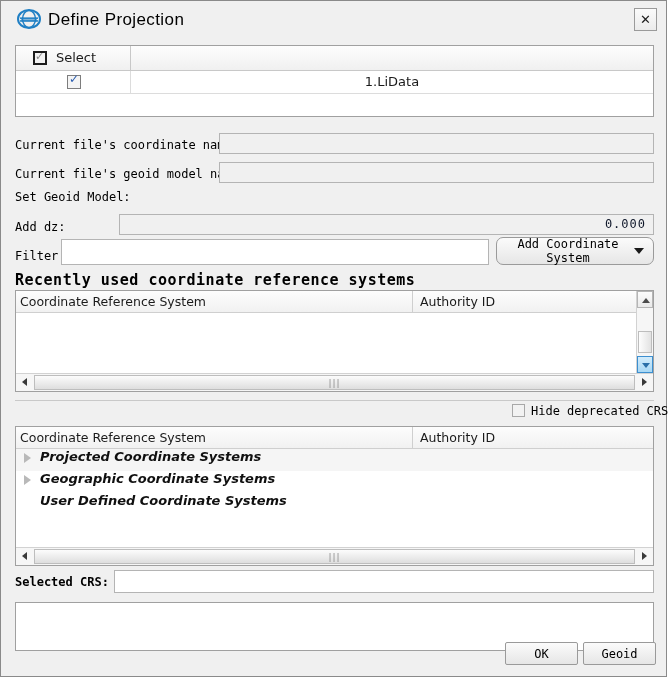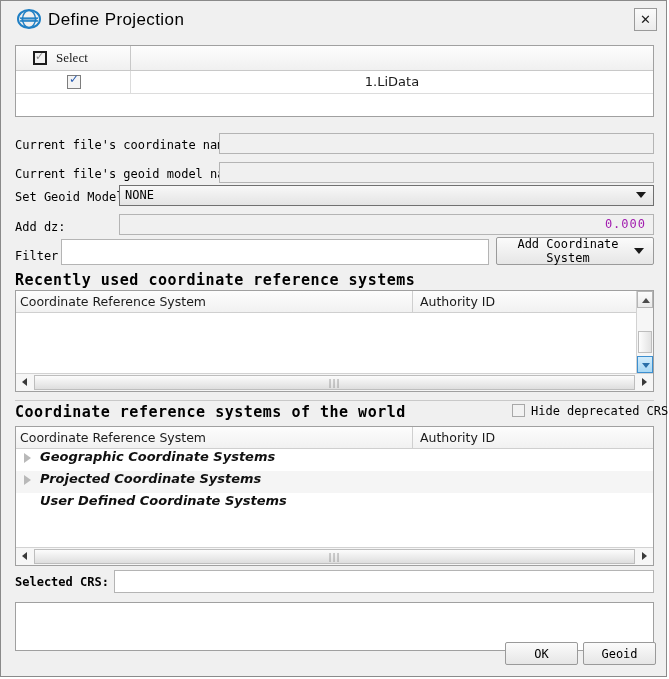--- a/index.html
+++ b/index.html
@@ -105,21 +105,21 @@
     right: 0; height: 100%;
     box-sizing: border-box;
   }
   .ft-head-label {
     position: absolute;
     top: 4px;
     font-family: "DejaVu Sans", "Liberation Sans", sans-serif;
     font-size: 13px;
     color: #1a1a1a;
   }
-  .ft-head-label.sel { left: 40px; font-family: Liberation Serif, serif; }
+  .ft-head-label.sel { left: 40px; }
   .ft-head-label.name { width: 100%; text-align: center; }
 
   .hdr-checkbox {
     position: absolute;
     left: 17px; top: 5px;
     width: 14px; height: 14px;
     background: #f2f2f2;
     border: 2px solid #1c1c1c;
     box-sizing: border-box;
   }
@@ -185,21 +185,21 @@
     background: #f0f0f0;
     border: 1px solid #b4b4b4;
     box-sizing: border-box;
   }
   .finput.white { background: #ffffff; }
   .finput .val {
     position: absolute;
     right: 7px; top: 2px;
     font-family: "DejaVu Sans Mono", "Liberation Mono", monospace;
     font-size: 12px;
-    color: #a21caf;
+    color: #0f172a;
     letter-spacing: 1px;
   }
 
   .combo {
     position: absolute;
     background: linear-gradient(#f8f8f8, #e4e4e4);
     border: 1px solid #707070;
     box-sizing: border-box;
     cursor: pointer;
   }
@@ -485,35 +485,31 @@
   <div class="finput" style="left:218px; top:132px; width:435px; height:21px;">
     <span class="val" style="left:6px; right:auto; color:#333;"></span>
   </div>
 
   <div class="flabel" style="left:14px; top:166px;">Current file's geoid model name:</div>
   <div class="finput" style="left:218px; top:161px; width:435px; height:21px;">
     <span class="val" style="left:6px; right:auto; color:#333;"></span>
   </div>
 
   <div class="flabel" style="left:14px; top:189px;">Set Geoid Model:</div>
-  <div class="combo" style="left:118px; top:184px; width:535px; height:21px;">
-    <span class="cval">NONE</span>
-    <span class="carrow"></span>
-  </div>
 
   <div class="flabel" style="left:14px; top:219px;">Add dz:</div>
   <div class="finput" style="left:118px; top:213px; width:535px; height:21px;">
     <span class="val">0.000</span>
   </div>
 
   <div class="flabel" style="left:14px; top:248px;">Filter</div>
   <div class="finput white" style="left:60px; top:238px; width:428px; height:26px;">
     <span class="val" style="left:6px; right:auto; color:#333; top:5px;"></span>
   </div>
-  <div class="btn addcs" style="left:495px; top:236px; width:158px; height:28px;">
+  <div class="btn addcs" style="left:495px; top:236px; width:158px; height:28px;border-radius:7px;">
     <span class="blabel">Add Coordinate System</span>
     <span class="carrow"></span>
   </div>
 
   <div class="sectitle" style="left:14px; top:270px;">Recently used coordinate reference systems</div>
 
   <div class="panel crslist" style="left:14px; top:289px; width:639px; height:102px;">
     <div class="lst-header">
       <div class="hcol" style="left:4px;">Coordinate Reference System</div>
       <div class="hdiv" style="left:396px;"></div>
@@ -535,40 +531,39 @@
       <div class="hthumb">
           <span class="grip">|||</span>
         </div>
       <div class="hbtn-r">
           <span class="harrow-r"></span>
         </div>
     </div>
   </div>
 
   <div class="hr" style="left:14px; top:399px; width:639px;"></div>
-  <div class="sectitle" style="left:14px; top:402px;">Coordinate reference systems of the world</div>
   <div class="plain-check" style="left:511px; top:403px;"></div>
   <div class="flabel" style="left:530px; top:403px; font-size:12px;">Hide deprecated CRSs</div>
 
   <div class="panel crslist" style="left:14px; top:425px; width:639px; height:140px;">
     <div class="lst-header">
       <div class="hcol" style="left:4px;">Coordinate Reference System</div>
       <div class="hdiv" style="left:396px;"></div>
       <div class="hcol" style="left:404px;">Authority ID</div>
     </div>
     <div class="lst-rows" style="bottom:18px;">
-      <div class="lrow" style="height:22px;">
-        <span class="tarrow"></span>
-        <span class="tname">Geographic Coordinate Systems</span>
-      </div>
       <div class="lrow alt" style="height:22px;">
         <span class="tarrow"></span>
         <span class="tname">Projected Coordinate Systems</span>
       </div>
       <div class="lrow" style="height:22px;">
+        <span class="tarrow"></span>
+        <span class="tname">Geographic Coordinate Systems</span>
+      </div>
+      <div class="lrow" style="height:22px;">
         <span class="tname">User Defined Coordinate Systems</span>
       </div>
     </div>
     <div class="hscroll">
       <div class="hbtn-l">
           <span class="harrow-l"></span>
         </div>
       <div class="hthumb">
           <span class="grip">|||</span>
         </div>

